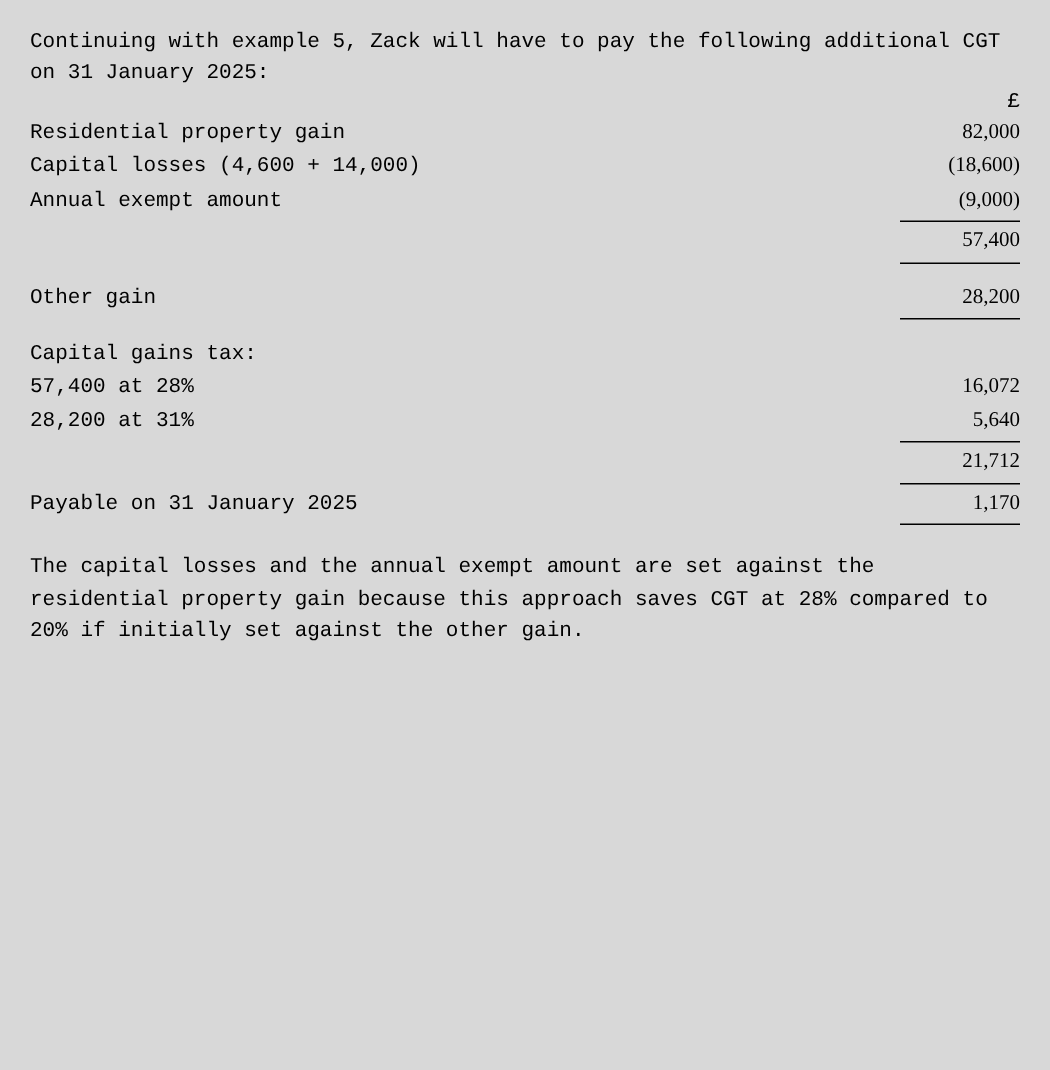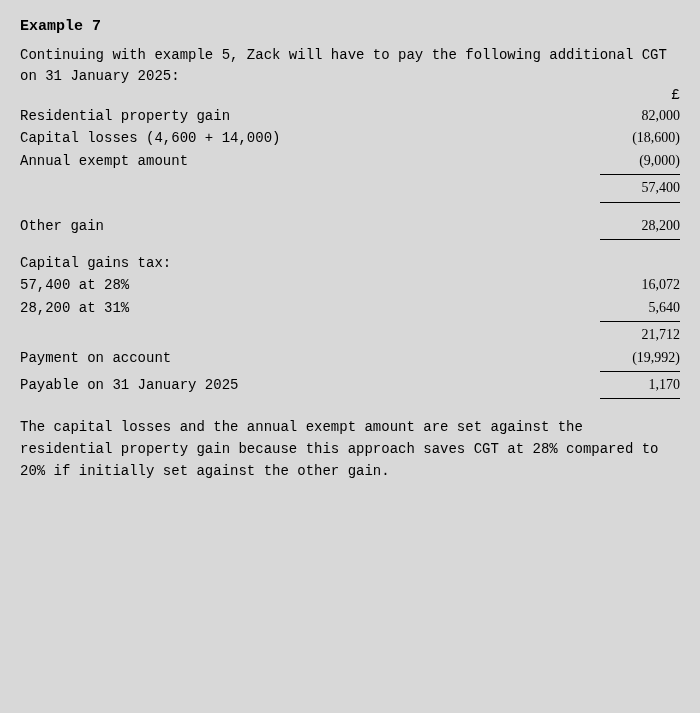--- a/index.html
+++ b/index.html
@@ -75,21 +75,20 @@
     }
     .footer-text {
       margin-top: 16px;
       line-height: 1.55;
     }
   </style>
 </head>
 <body>
 
 <div class="page">
-  <div class="title">Example 7</div>
   <div class="intro">Continuing with example 5, Zack will have to pay the following additional CGT on 31 January 2025:</div>
 
   <div class="table-area">
     <div class="header-row">
       <div class="header-symbol">£</div>
     </div>
 
     <div id="table-body">
 
     <div class="table-row">
@@ -135,24 +134,20 @@
           <div class="label-col">28,200 at 31%</div>
           <div class="value-col">5,640</div>
         </div>
         <div class="underline-row">
           <div class="underline"></div>
         </div>
         <div class="table-row">
           <div class="label-col"></div>
           <div class="value-col">21,712</div>
         </div>
-        <div class="table-row">
-          <div class="label-col">Payment on account</div>
-          <div class="value-col">(19,992)</div>
-        </div>
         <div class="underline-row">
           <div class="underline"></div>
         </div>
         <div class="table-row">
           <div class="label-col">Payable on 31 January 2025</div>
           <div class="value-col">1,170</div>
         </div>
         <div class="underline-row">
           <div class="underline"></div>
         </div>

